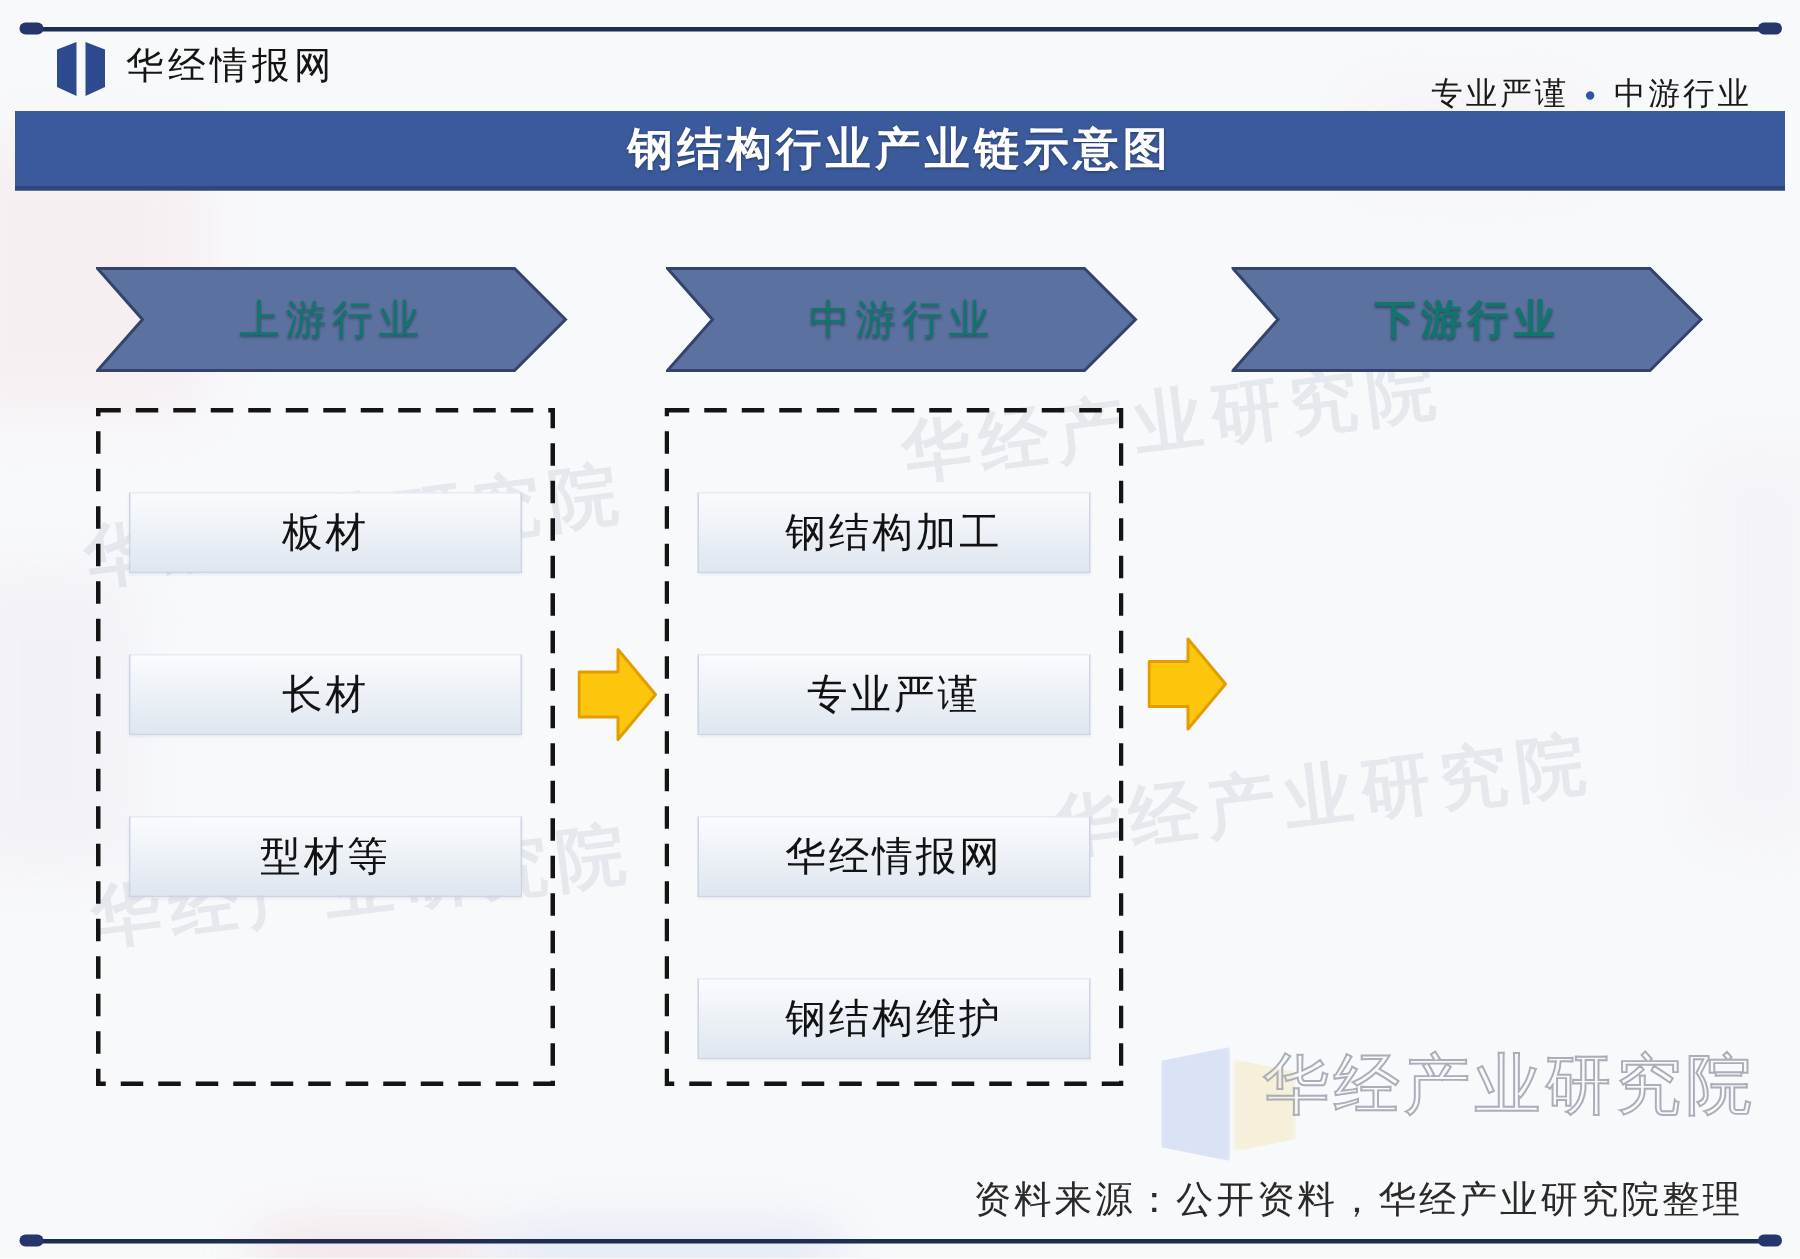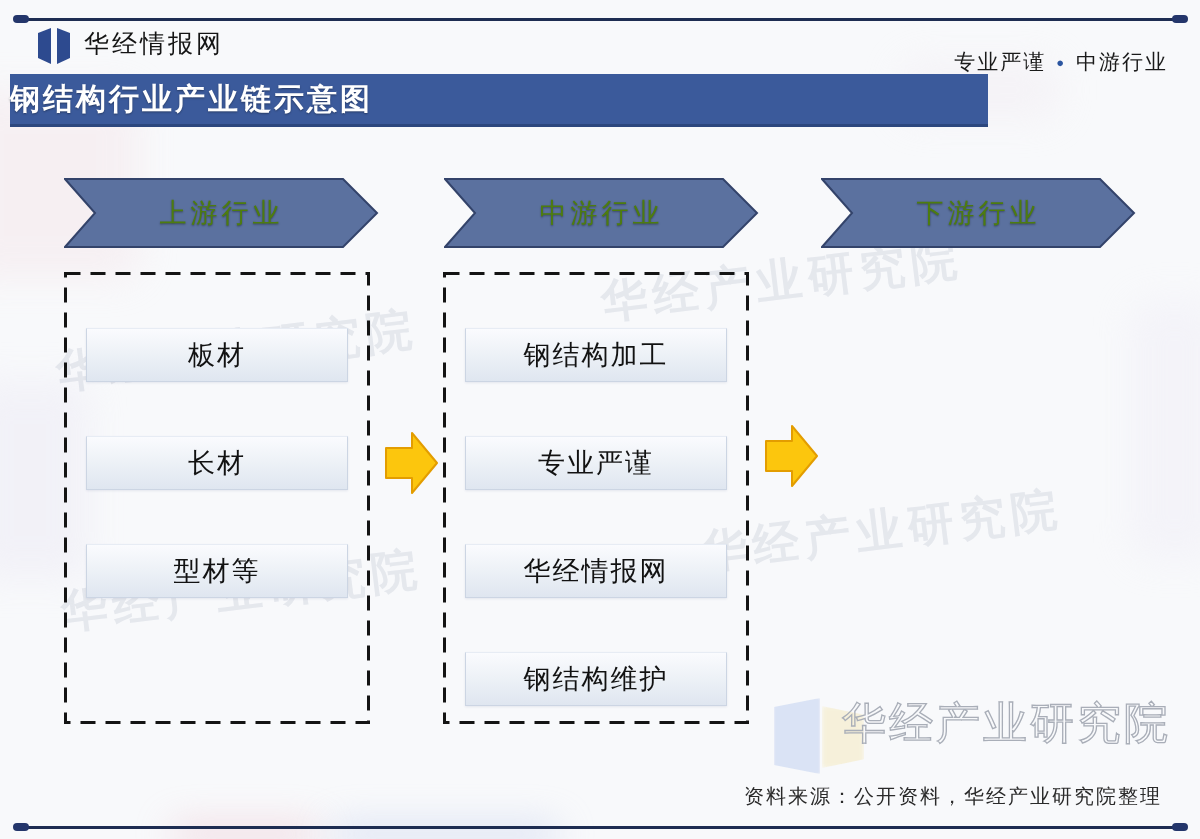--- a/index.html
+++ b/index.html
@@ -26,34 +26,34 @@
   
   .rule{position:absolute;height:3px;background:#1e2d52;}
   .rule-cap{position:absolute;width:16px;height:8px;border-radius:4px;background:#24366b;}
 
   .brand{position:absolute;left:36px;top:27px;display:flex;align-items:flex-start;gap:12px;}
   .brand-name{font-size:25px;color:#141414;letter-spacing:3px;}
   .slogan{position:absolute;right:32px;top:36px;font-size:21px;color:#1a1a1a;letter-spacing:2px;display:flex;align-items:center;gap:10px;margin-top:12px;}
   .slogan .dot{color:#2b55a0;font-size:13px;}
 
   .title-bar{
-    position:absolute;left:10px;top:74px;width:978px;height:50px;
+    position:absolute;left:10px;top:74px;width:1180px;height:50px;
     background:#3b5a9b;border-bottom:3px solid #2c477e;
-    display:flex;align-items:center;
+    display:flex;align-items:center;justify-content:center;
   }
   .title-bar .t{color:#fff;font-size:30px;font-weight:700;letter-spacing:3px;text-shadow:0 1px 2px rgba(0,0,0,.35);}
 
   .chev{position:absolute;width:315px;height:70px;top:178px;}
   .chev svg{position:absolute;left:0;top:0;}
   .chev .lbl{
     position:absolute;left:0;top:0;width:100%;height:100%;
     display:flex;align-items:center;justify-content:center;
-    color:#4d7c0f;font-size:27px;letter-spacing:4px;text-shadow:0 1px 2px rgba(0,0,0,.4);
+    color:#0f766e;font-size:27px;letter-spacing:4px;text-shadow:0 1px 2px rgba(0,0,0,.4);
   }
-  .chev.c1{left:64px;} .chev.c2{left:444px;text-align:right;} .chev.c3{left:821px;}
+  .chev.c1{left:64px;} .chev.c2{left:444px;text-align:right;} .chev.c3{left:821px;font-weight:bold;}
 
   .dashedbox{position:absolute;top:272px;}
   .dashedbox.d1{left:64px;width:306px;height:452px;}
   .dashedbox.d2{left:443px;width:306px;height:452px;}
   .dashedbox.d3{left:824px;width:310px;height:453px;}
   .dashedbox svg.dash{position:absolute;left:0;top:0;}
   .items{position:absolute;left:0;top:16px;width:100%;height:100%;
     display:flex;flex-direction:column;align-items:center;box-sizing:border-box;}
   .items.four{padding-top:40px;gap:54px;}
   .items.five{padding-top:38px;gap:32px;}
@@ -75,21 +75,21 @@
   .wm-logo .p1{position:absolute;left:4px;top:6px;width:46px;height:76px;background:#c6d4f0;
     clip-path:polygon(0 12%,100% 0,100% 100%,0 88%);opacity:.75;filter:blur(1px);}
   .wm-logo .p2{position:absolute;left:52px;top:14px;width:42px;height:62px;background:#f5ecc9;
     clip-path:polygon(0 0,100% 14%,100% 86%,0 100%);opacity:.8;filter:blur(2px);}
   .wm-name{
     position:absolute;left:842px;top:694px;font-size:44px;letter-spacing:3px;font-weight:400;
     color:transparent;-webkit-text-stroke:1.3px #a9aeb8;white-space:nowrap;
   }
   .wm-url{position:absolute;left:850px;top:747px;font-size:29px;color:#b2b6be;letter-spacing:7px;}
 
-  .source-line{position:absolute;right:38px;top:783px;font-size:20px;color:#2a2a2a;letter-spacing:2px;}
+  .source-line{position:absolute;right:38px;top:783px;font-size:25px;color:#2a2a2a;letter-spacing:2px;}
 </style>
 </head>
 <body>
 
 <div class="page">
 
   <div class="blob b1"></div>
   <div class="blob b2"></div>
   <div class="blob b3"></div>
   <div class="blob b4"></div>

